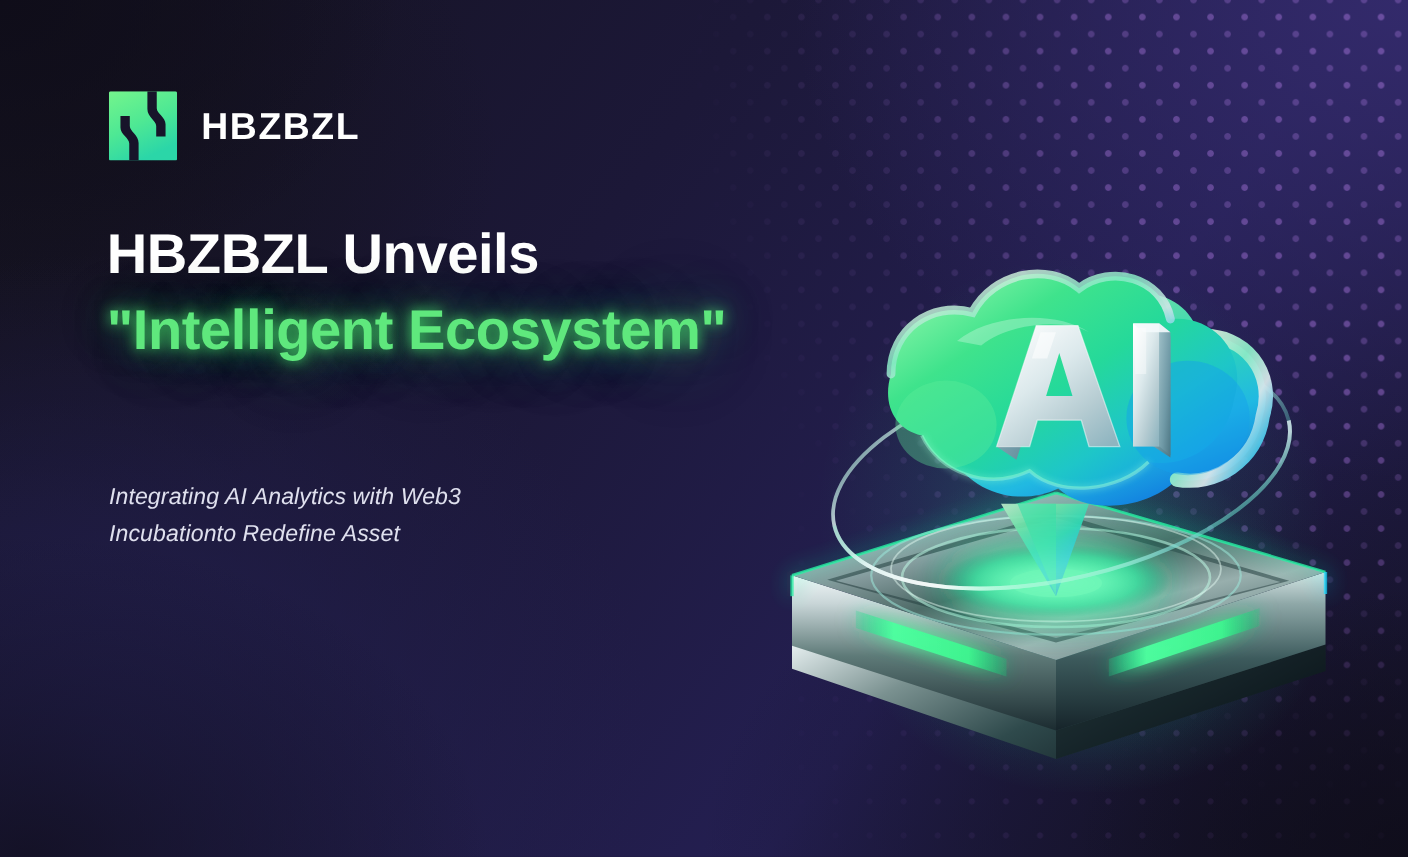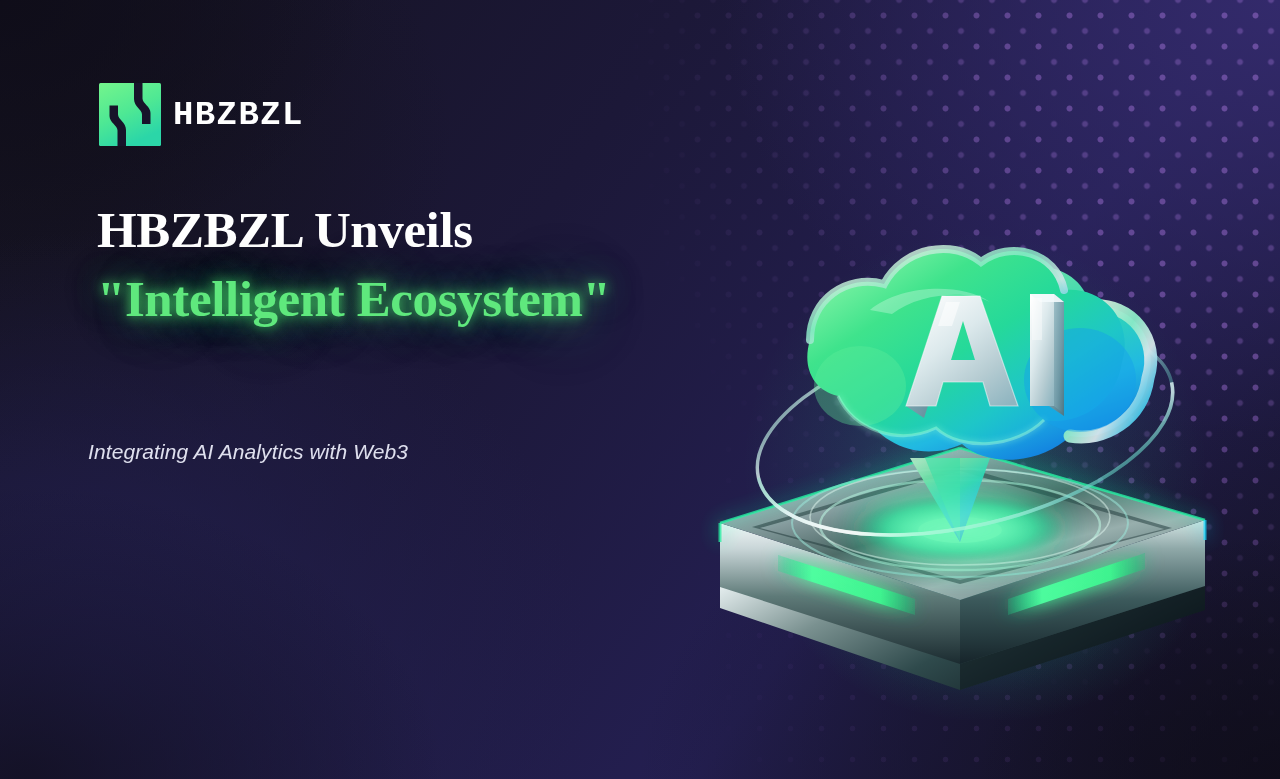--- a/index.html
+++ b/index.html
@@ -51,50 +51,50 @@
     background:
       radial-gradient(ellipse 600px 420px at 2% 100%, rgba(16,14,28,0.75) 0%, rgba(16,14,28,0) 70%),
       radial-gradient(ellipse 420px 340px at 100% 100%, rgba(14,12,24,0.8) 0%, rgba(14,12,24,0) 72%),
       radial-gradient(ellipse 520px 380px at 0% 0%, rgba(14,12,24,0.85) 0%, rgba(14,12,24,0) 70%);
     pointer-events:none;
   }
 
   
   .brand {
     position:absolute; left:99px; top:83px;
-    display:flex; align-items:center; gap:12px;font-family:Liberation Mono, monospace;
+    display:flex; align-items:center; gap:22px;
   }
   .logo-mark { width:62px; height:63px; display:block; }
   .wordmark {
     color:#ffffff; font-size:34px; font-weight:bold;
     letter-spacing:1.4px; line-height:1;
   }
 
   
   .headline {
     position:absolute; left:97px; top:196px;
     width:760px;
   }
   .hl-line {
     font-size:51px; font-weight:bold; line-height:69px;
-    letter-spacing:-0.4px; white-space:nowrap;font-family:Liberation Serif, serif;
+    letter-spacing:-0.4px; white-space:nowrap;
   }
   .hl-white { color:#ffffff; }
   .hl-green {
     color:#5fe87d;
     text-shadow:
       0 0 12px rgba(74,232,112,0.85),
       0 0 30px rgba(60,220,100,0.55),
       0 0 62px rgba(50,210,95,0.40),
       0 0 110px rgba(45,200,90,0.25);
   }
 
   
   .subtitle {
-    position:absolute; left:88px; top:435px;
+    position:absolute; left:99px; top:435px;
     width:420px;
     font-size:21px; font-style:italic; font-weight:normal;
     line-height:34px; color:#dfe0ee;
     letter-spacing:.1px;
   }
   .sub-line { white-space:nowrap; display:block; }
 
   
   .illus {
     position:absolute; left:660px; top:190px;
@@ -151,20 +151,21 @@
     <span class="wordmark">HBZBZL</span>
   </div>
 
   <div class="headline">
     <div class="hl-line hl-white">HBZBZL Unveils</div>
     <div class="hl-line hl-green">"Intelligent Ecosystem"</div>
   </div>
 
   <div class="subtitle">
     <span class="sub-line">Integrating AI Analytics with Web3</span>
+    <span class="sub-line">Incubationto Redefine Asset</span>
   </div>
 
   <div class="illus">
     <div class="illus-glow"></div>
     <div class="illus-glow2"></div>
 
     <svg width="620" height="560" viewBox="0 0 620 560" xmlns="http://www.w3.org/2000/svg">
       <defs>
 
         <linearGradient id="baseTop" x1="0.05" y1="0" x2="0.95" y2="1">

